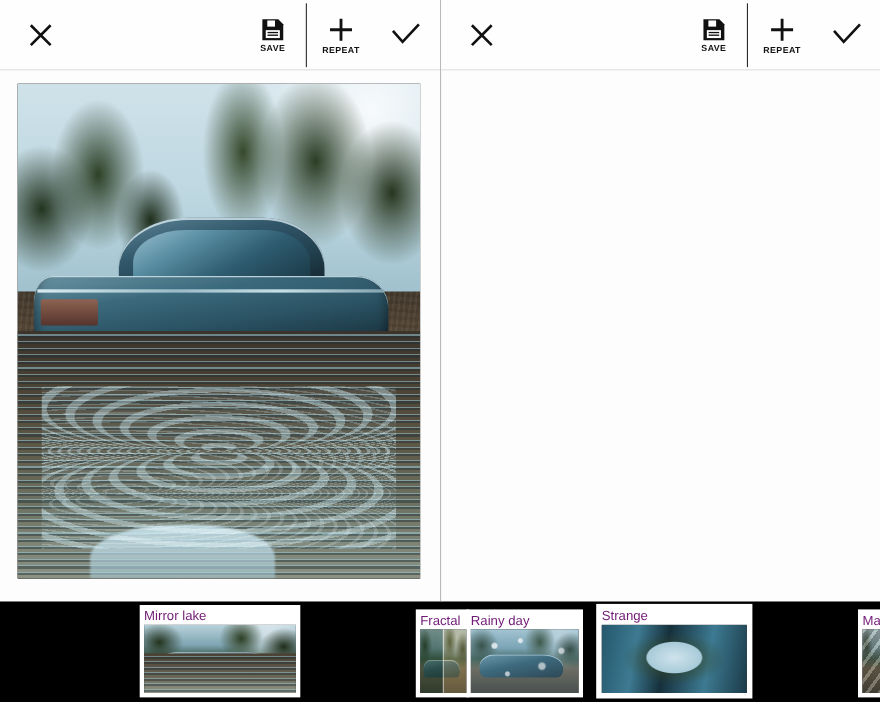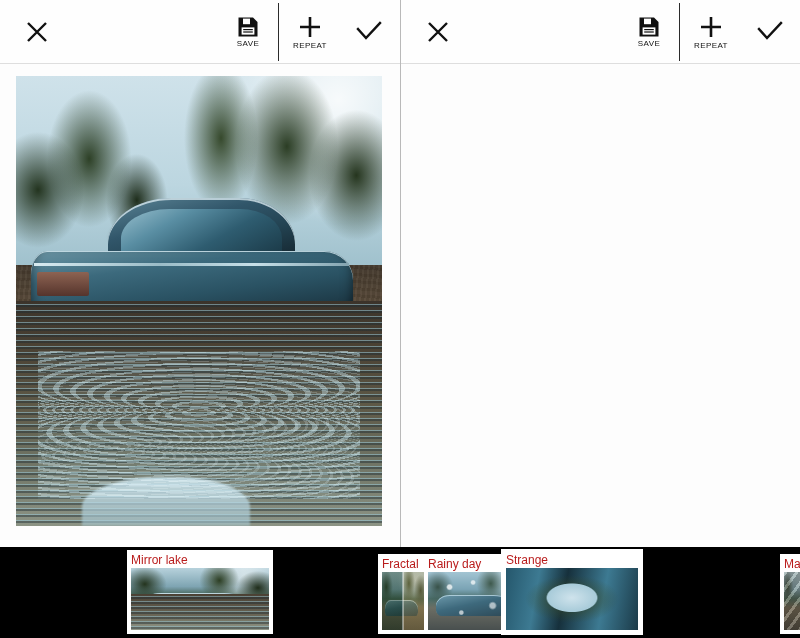--- a/index.html
+++ b/index.html
@@ -17,21 +17,21 @@
   .toolbar { position:relative; height:64px; width:100%; background:#fefefe;
              border-bottom:1px solid #dedede; }
   .tb-btn { position:absolute; top:0; height:64px; display:flex; flex-direction:column;
             align-items:center; justify-content:center; cursor:pointer; }
   .tb-close { left:10px; width:54px; }
   .tb-save  { left:221px; width:54px; }
   .tb-repeat{ left:283px; width:54px; }
   .tb-check { left:345px; width:48px; }
   .tb-sep { position:absolute; top:3px; left:278px; width:1px; height:58px; background:#2b2b2b; }
   .tb-lbl { font-size:8px; letter-spacing:.4px; color:#111; margin-top:1px;
-            font-weight:400; line-height:9px; }
+            font-weight:700; line-height:9px; }
   .ico { display:block; }
 
   
   .photo-wrap { position:absolute; overflow:hidden; background:#222; }
   .left-photo  { left:16px;  top:76px;  width:366px; height:450px; }
 
   .layer { position:absolute; inset:0; }
 
   
   .lp-sky {
@@ -132,21 +132,21 @@
     background:linear-gradient(180deg, rgba(200,225,235,.9), rgba(168,205,218,.55));
     border-radius:48% 44% 0 0 / 60% 60% 0 0;
     filter:blur(1px);
   }
 
   
   .strip { position:absolute; left:0; bottom:0; width:800px; height:91px;
            background:#000; overflow:hidden; }
   .tile { position:absolute; bottom:4px; background:#fff; padding:3px 4px 4px 4px;
           cursor:pointer; }
-  .tile .cap { font-size:12px; color:#b91c1c; line-height:15px; white-space:nowrap;
+  .tile .cap { font-size:12px; color:#701a75; line-height:15px; white-space:nowrap;
                overflow:hidden; }
   .tile .thumb { position:relative; overflow:hidden; background:#2a2a2a; }
   .tile.sel { box-shadow:0 0 0 1px #ffffff; z-index:5; }
 
   
   .th-base { position:absolute; inset:0;
     background:
       radial-gradient(circle at 82% 14%, rgba(255,255,255,.55) 0%, rgba(255,255,255,0) 32%),
       linear-gradient(#b7d2dc 0%, #7ea4b2 30%, #3c5a4a 46%, #6b5a43 62%, #3a3026 100%); }
   .th-car { position:absolute; left:8%; top:40%; width:78%; height:36%;
@@ -313,21 +313,21 @@
 
     <div class="tile" style="left:378px;width:48px;overflow:hidden">
       <div class="cap">Fractal</div>
       <div class="thumb th-fractal" style="width:42px;height:58px">
         <div class="th-base"></div>
         <div class="th-tree"></div>
         <div class="th-car" style="top:48%;height:28%"></div>
       </div>
     </div>
 
-    <div class="tile sel" style="left:502px;width:140px;bottom:4px">
+    <div class="tile sel" style="left:543px;width:140px;bottom:4px">
       <div class="cap">Strange</div>
       <div class="thumb th-strange" style="width:132px;height:62px"></div>
     </div>
 
 
     <div class="tile" style="left:780px;width:42px;overflow:hidden">
       <div class="cap">Marble</div>
       <div class="thumb th-marble" style="width:36px;height:58px">
         <div class="th-base"></div>
         <div class="th-tree"></div>

